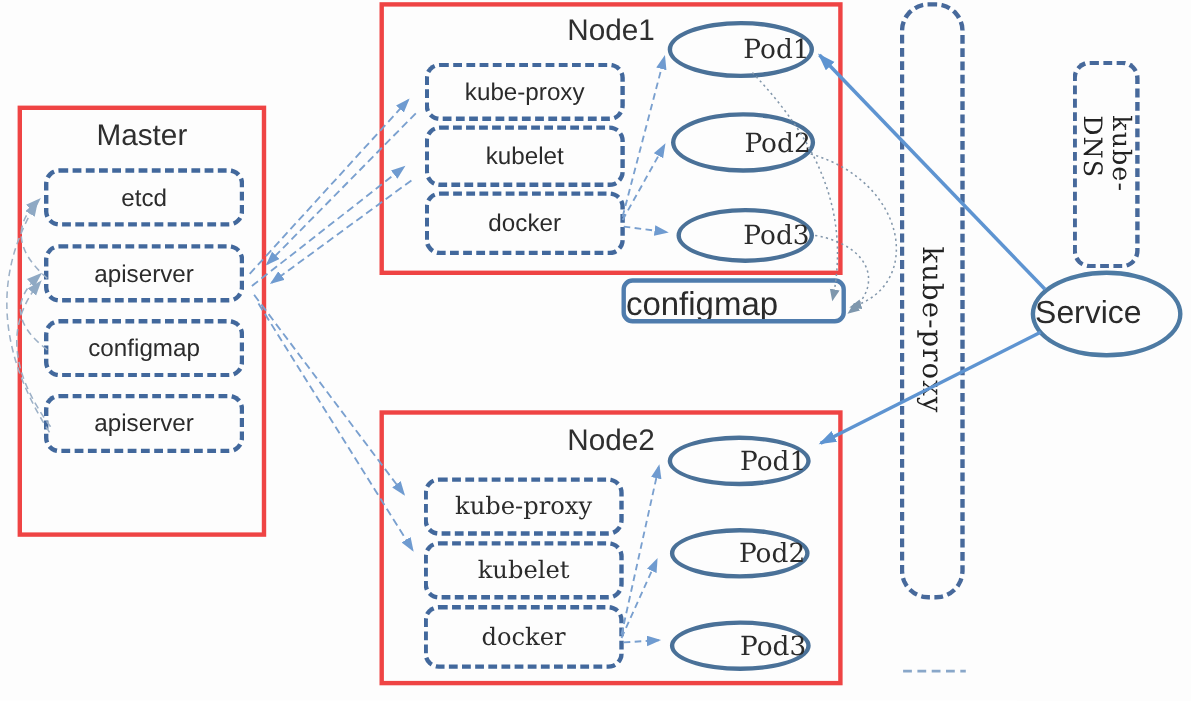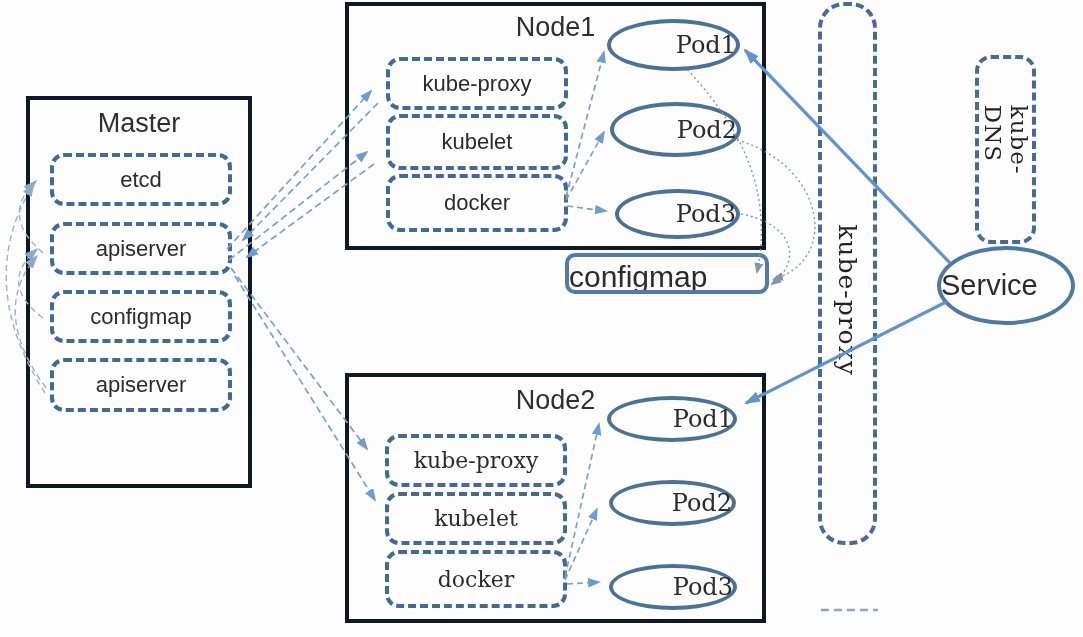--- a/index.html
+++ b/index.html
@@ -1,20 +1,20 @@
 <!DOCTYPE html>
 <html><head>
 <meta charset="utf-8">
 <style>
   html,body{margin:0;padding:0;background:#fff;}
   .canvas{position:relative;width:1083px;height:637px;background:#fdfdfd;overflow:hidden;
           font-family:"Liberation Sans",sans-serif;color:#2b2b2b;}
   .abs{position:absolute;box-sizing:border-box;}
   
-  .solid-box{border:4px solid #0f172a;background:transparent;}
+  .solid-box{border:4px solid #ef4444;background:transparent;}
   .box-title{position:absolute;left:0;right:0;text-align:center;font-size:27px;color:#2f2f2f;}
   
   .comp{border:4px dashed #42689c;border-radius:14px;display:flex;align-items:center;
         justify-content:center;font-size:22px;background:transparent;}
   .serif{font-family:"DejaVu Serif",serif;}
   
   .pod{border:4px solid #4a7198;border-radius:50%;display:flex;align-items:center;
        justify-content:flex-end;font-size:24px;font-family:"DejaVu Serif",serif;}
   
   .cfg{border:4px solid #4f7cad;border-radius:10px;overflow:hidden;text-align:left;
@@ -29,21 +29,21 @@
   svg.overlay{position:absolute;left:0;top:0;z-index:50;pointer-events:none;}
   .boxes{position:absolute;left:0;top:0;z-index:10;width:100%;height:100%;}
 </style>
 </head>
 <body>
 
 <div class="canvas">
 
   <div class="boxes">
 
-    <div class="abs solid-box" style="left:26px;top:96px;width:226px;height:392px;">
+    <div class="abs solid-box" style="left:16px;top:96px;width:226px;height:392px;">
       <div class="box-title" style="top:8px;">Master</div>
       <div class="abs comp" style="left:20px;top:53px;width:182px;height:53px;">
         <span>etcd</span>
       </div>
       <div class="abs comp" style="left:20px;top:122px;width:182px;height:53px;">
         <span>apiserver</span>
       </div>
       <div class="abs comp" style="left:20px;top:190px;width:182px;height:53px;">
         <span>configmap</span>
       </div>

